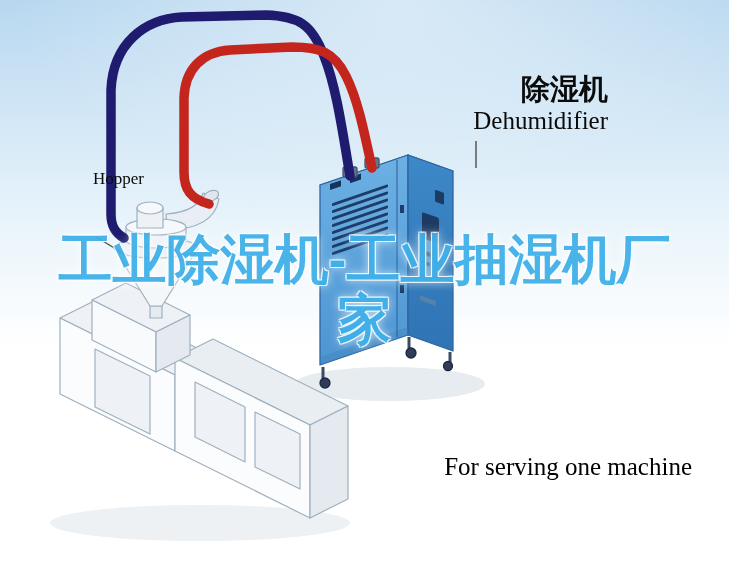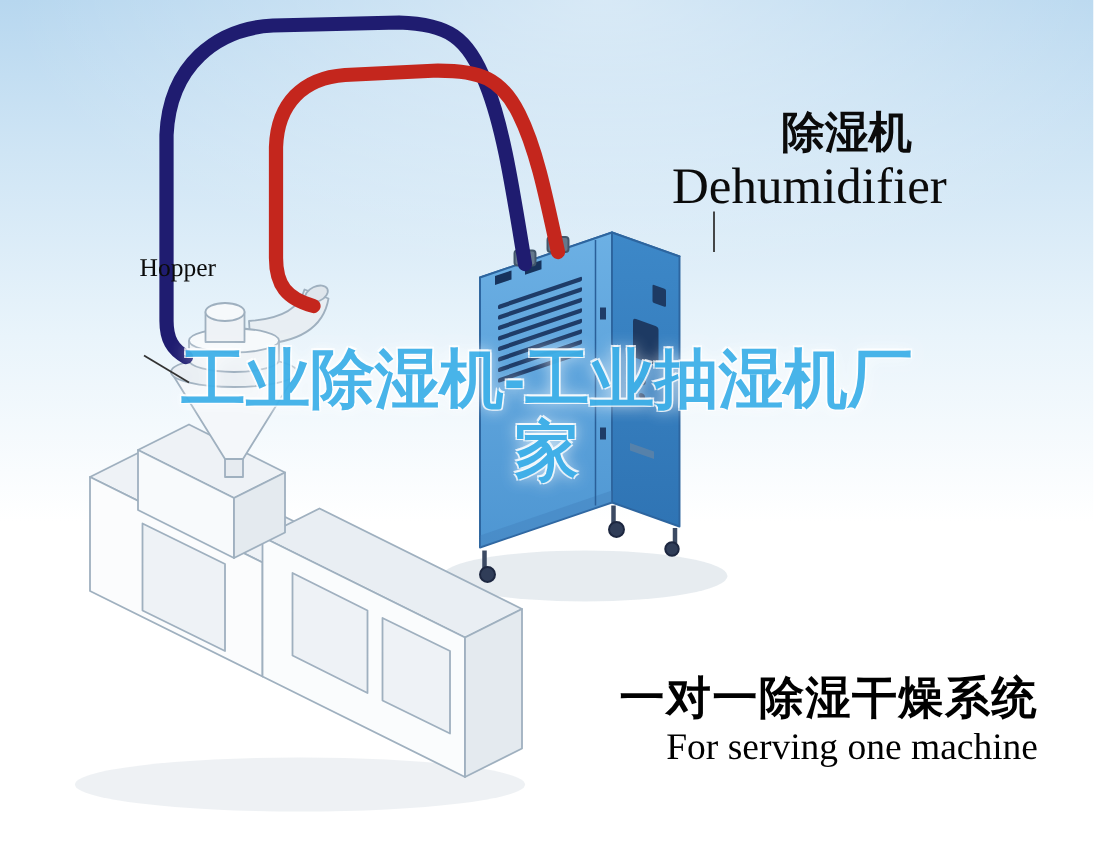--- a/index.html
+++ b/index.html
@@ -12,25 +12,25 @@
   }
   .scene { position:absolute; left:0; top:0; z-index:1; }
   .lbl { position:absolute; z-index:6; text-align:right; color:#0b0b0b; line-height:1.08; }
   .lbl .zh { font-weight:bold; font-family:"Liberation Sans", sans-serif; display:block; }
   .lbl .en { font-family:"Liberation Serif", serif; display:block; margin-top:2px; }
   .lbl-hopper { left:48px; top:168px; width:96px; }
   .lbl-hopper .zh { font-size:24px; }
   .lbl-hopper .en { font-size:17px; }
   .lbl-dehu { left:448px; top:74px; width:160px; }
   .lbl-dehu .zh { font-size:29px; }
-  .lbl-dehu .en { font-size:34px; }
+  .lbl-dehu .en { font-size:25px; }
   .watermark {
     position:absolute; z-index:5; left:0; top:229px; width:729px;
     text-align:center; line-height:1.12;
-    font-weight:bold; font-size:43px; color:#40b1e9; opacity:.95;
+    font-weight:bold; font-size:54px; color:#40b1e9; opacity:.95;
     font-family:"Liberation Sans", sans-serif;
     text-shadow:-1px -1px 0 rgba(255,255,255,.85), 1px -1px 0 rgba(255,255,255,.85),
                 -1px 1px 0 rgba(255,255,255,.85), 1px 1px 0 rgba(255,255,255,.85),
                 0 0 10px rgba(255,255,255,.9);
   }
   .watermark span { display:block; }
   .caption { left:396px; top:450px; width:296px; color:#000; }
   .caption .zh { font-size:30px; letter-spacing:1px; }
   .caption .en { font-size:25px; margin-top:3px; }
 </style>
@@ -148,17 +148,16 @@
     <span class="zh">除湿机</span>
     <span class="en">Dehumidifier</span>
   </div>
 
   <div class="watermark">
     <span>工业除湿机-工业抽湿机厂</span>
     <span>家</span>
   </div>
 
   <div class="lbl caption">
-    <span class="zh">一对一除湿干燥系统</span>
     <span class="en">For serving one machine</span>
   </div>
 
 </div>
 
 </body></html>

